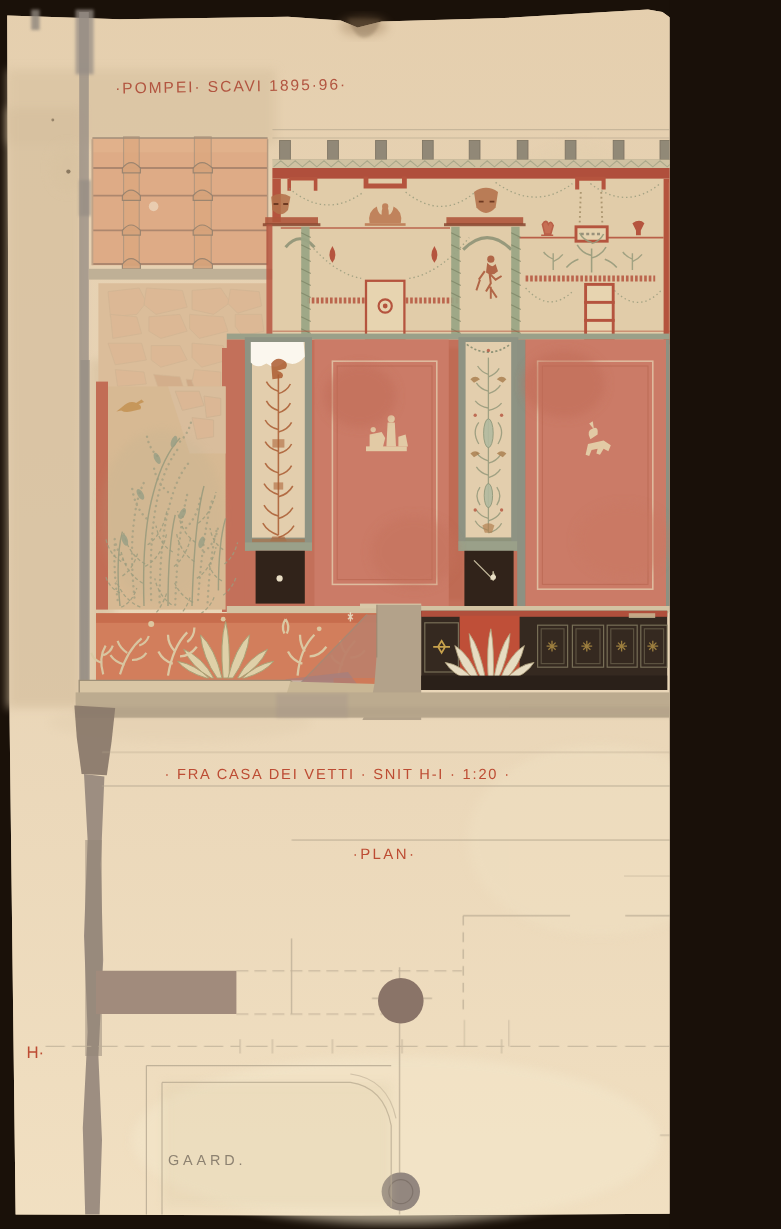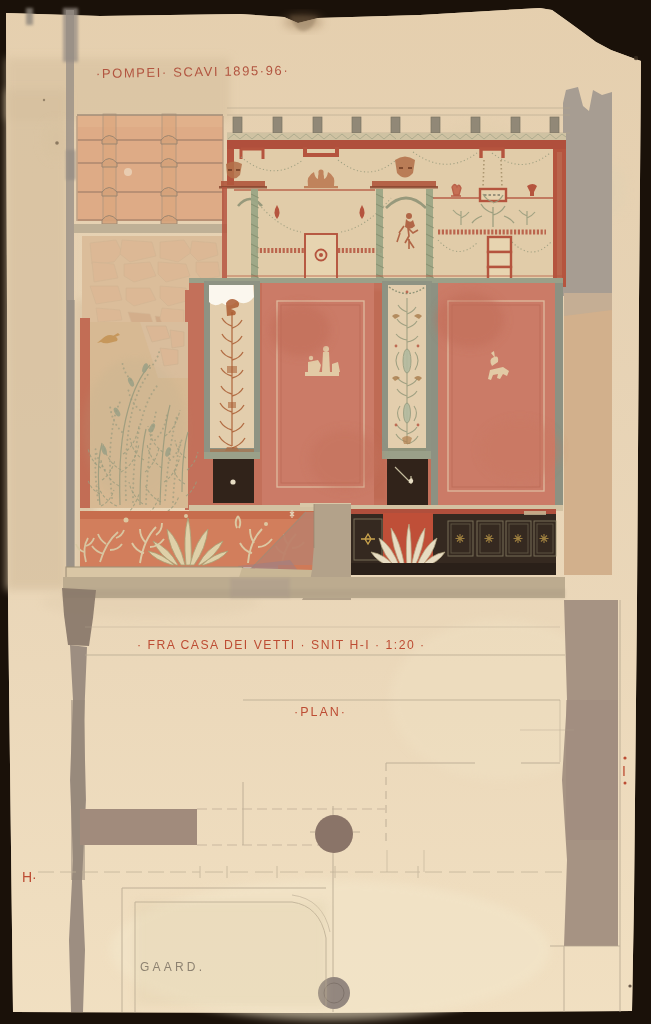--- a/index.html
+++ b/index.html
@@ -1,16 +1,16 @@
 <!DOCTYPE html>
 <html><head>
 <meta charset="utf-8">
 <style>
 html,body{margin:0;padding:0;background:#191009;}
-#scene{position:relative;width:651px;height:1024px;overflow:hidden;}
+#scene{position:relative;width:558px;height:1024px;overflow:hidden;}
 text{font-family:"Liberation Sans",sans-serif;}
 </style>
 </head>
 <body>
 <div id="scene">
 <svg width="651" height="1024" viewBox="0 0 651 1024">
 <defs>
 <linearGradient id="paperg" x1="0" y1="0" x2="0" y2="1">
 <stop offset="0" stop-color="#e5cfae"></stop>
 <stop offset="0.35" stop-color="#e7d3b5"></stop>

